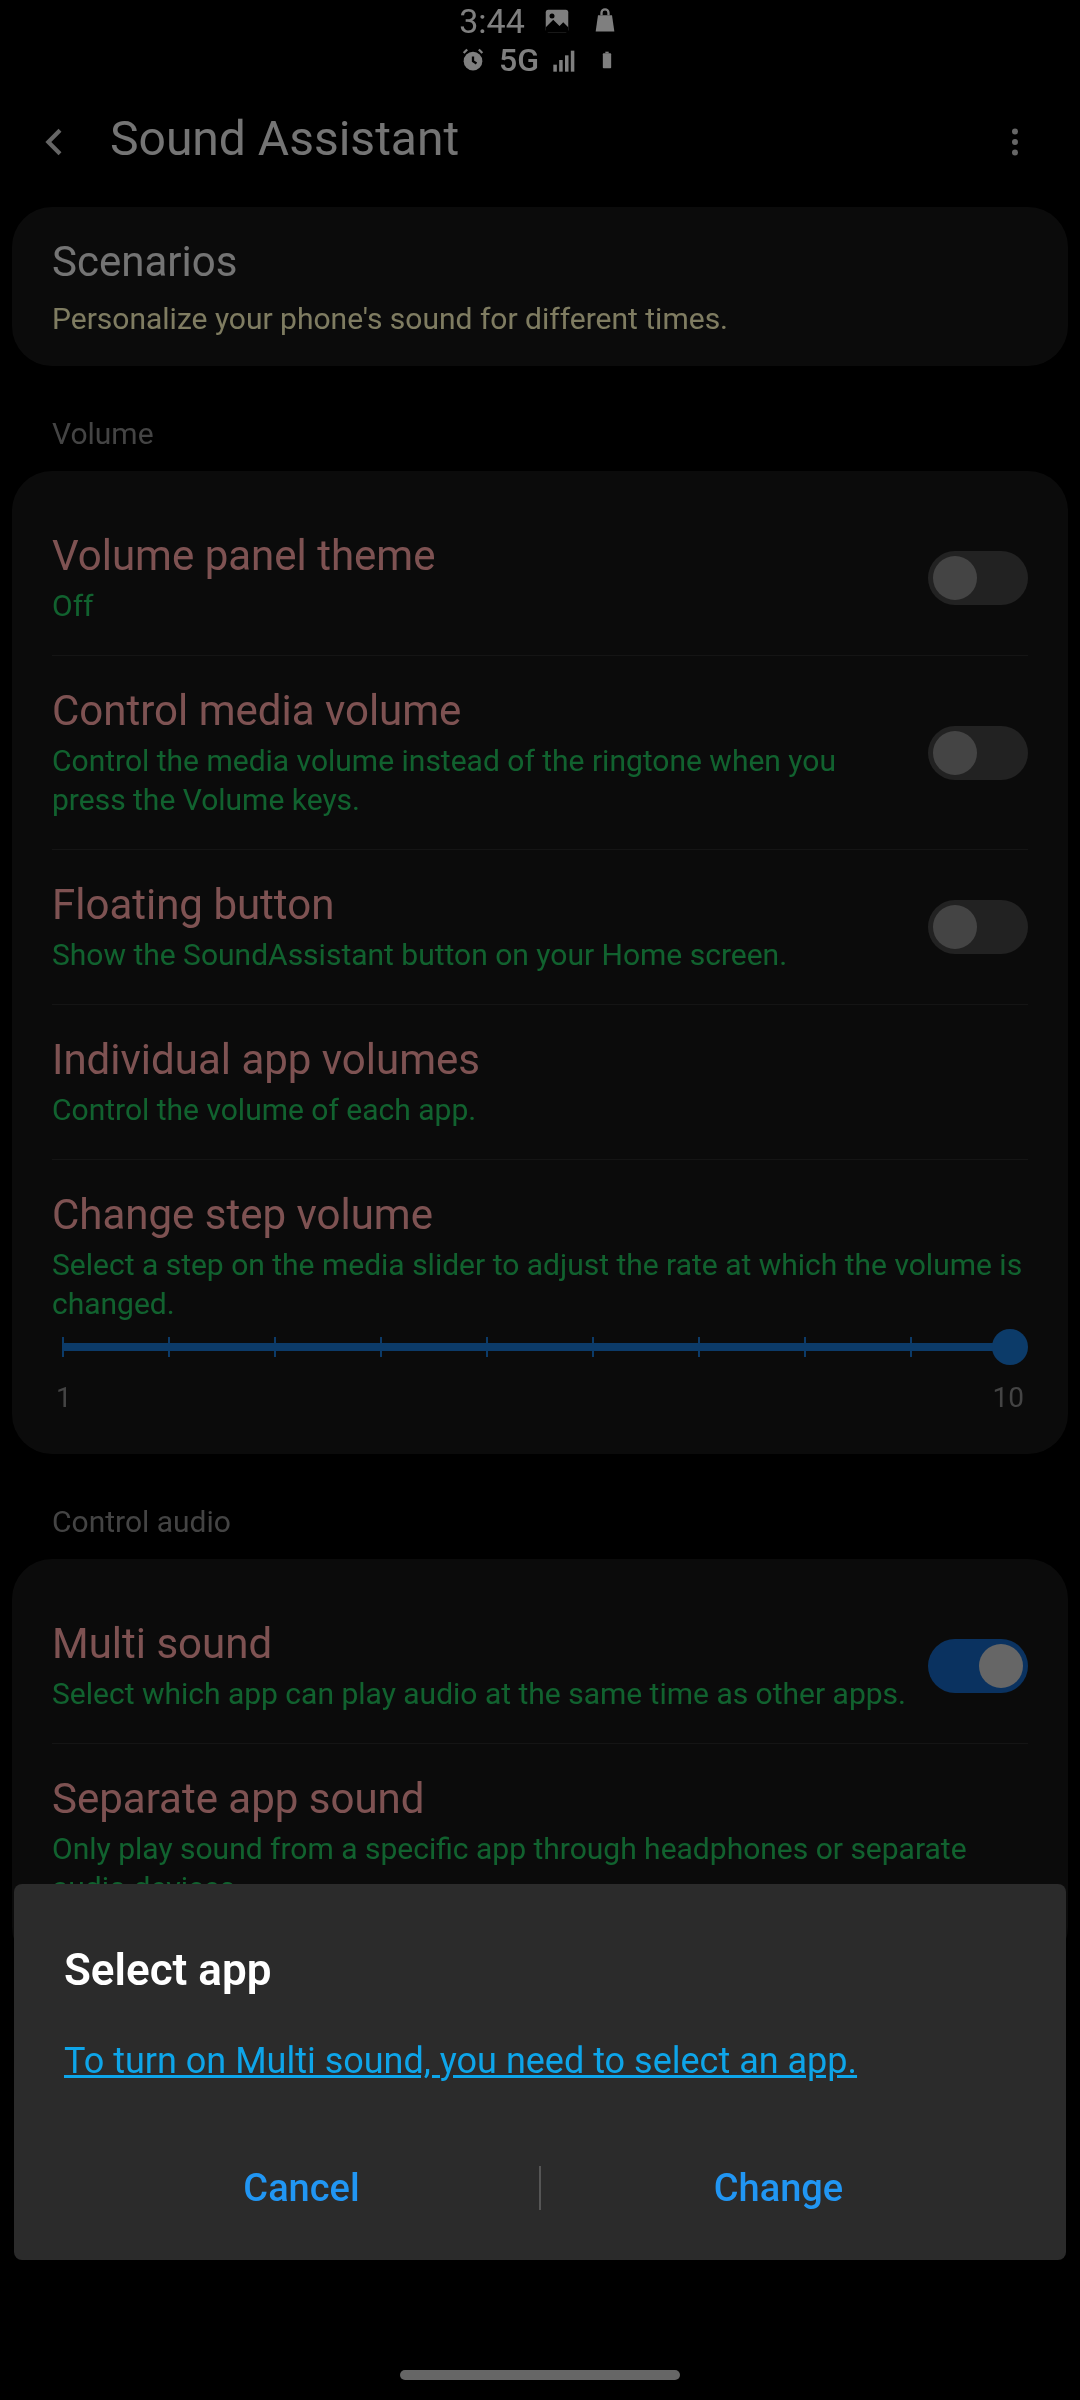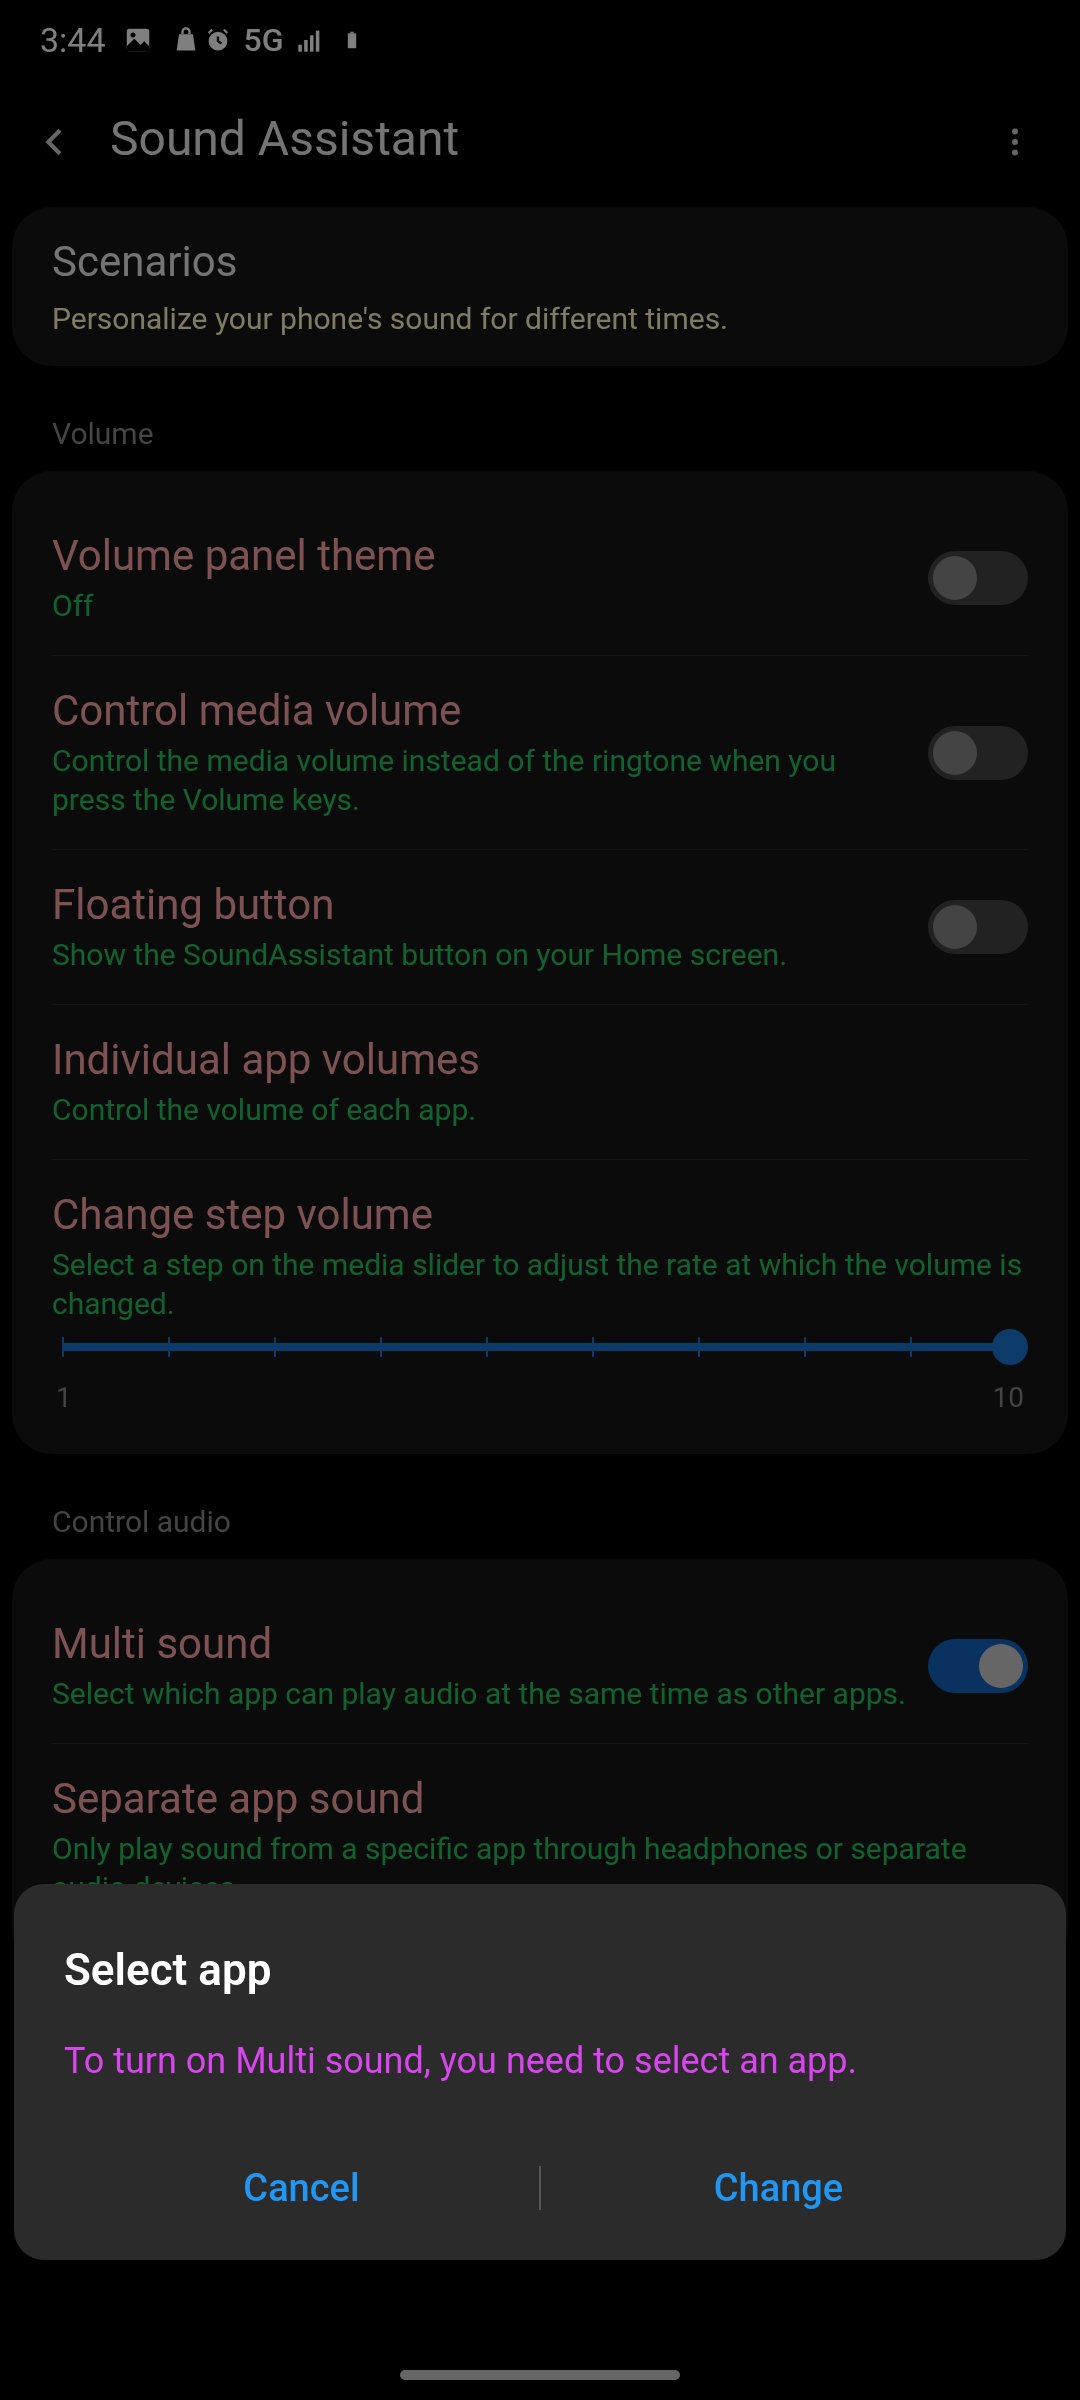--- a/index.html
+++ b/index.html
@@ -19,27 +19,28 @@
   .dim-overlay {
     position: absolute;
     inset: 0;
     background: rgba(0,0,0,0.5);
     z-index: 5;
     pointer-events: none;
   }
   .status-bar {
     height: 80px;
     display: flex;
-    justify-content: flex-start;
+    justify-content: center;
     align-items: center;
     padding: 12px 40px;
     font-size: 34px;
     color: #fff;
     position: relative;
     z-index: 1;
+    flex-direction: column;
   }
   .status-left {
     display: flex;
     align-items: center;
     gap: 16px;
   }
   .status-right {
     display: flex;
     align-items: center;
     gap: 10px;
@@ -194,35 +195,36 @@
     font-size: 30px;
     color: #fef9c3;
   }
   
   .dialog {
     position: absolute;
     left: 14px;
     right: 14px;
     bottom: 140px;
     background: #2b2b2b;
-    border-radius: 30px;
+    border-radius: 8px;
     padding: 60px 50px 30px 50px;
     z-index: 10;
   }
   .dialog-title {
     font-size: 44px;
     font-weight: 600;
     color: #fff;
     margin-bottom: 40px;
   }
   .dialog-message {
     font-size: 36px;
-    color: #d946ef;
+    color: #0ea5e9;
     margin-bottom: 60px;
     line-height: 1.4;
+    text-decoration: underline;
   }
   .dialog-buttons {
     display: flex;
     justify-content: space-around;
     align-items: center;
   }
   .dialog-btn {
     font-size: 38px;
     color: #2196f3;
     font-weight: 500;

